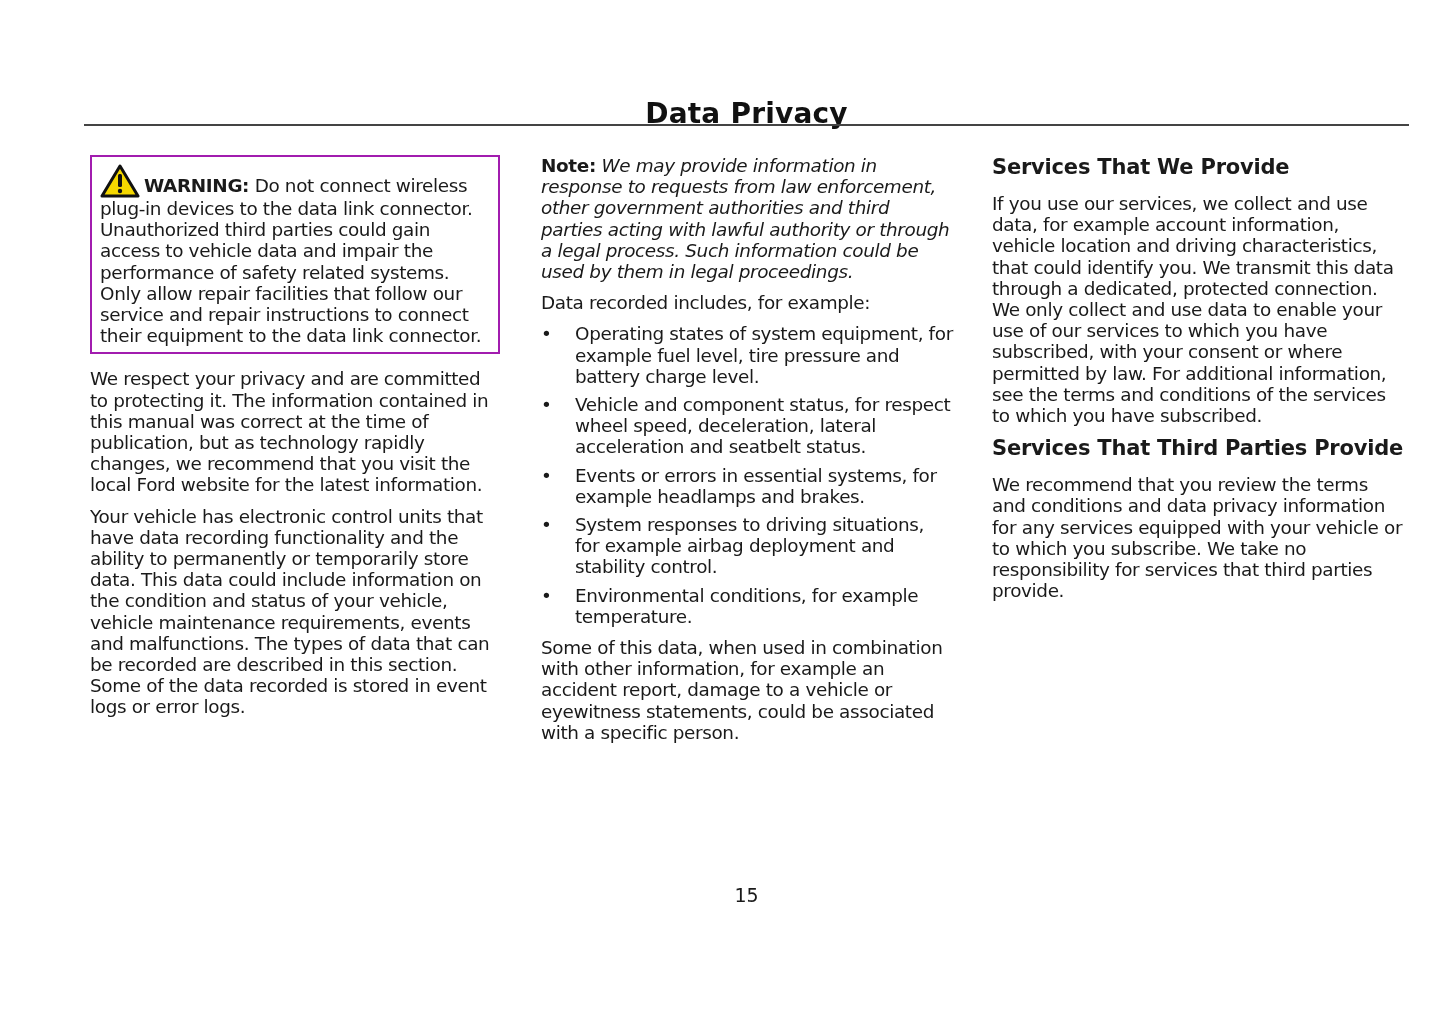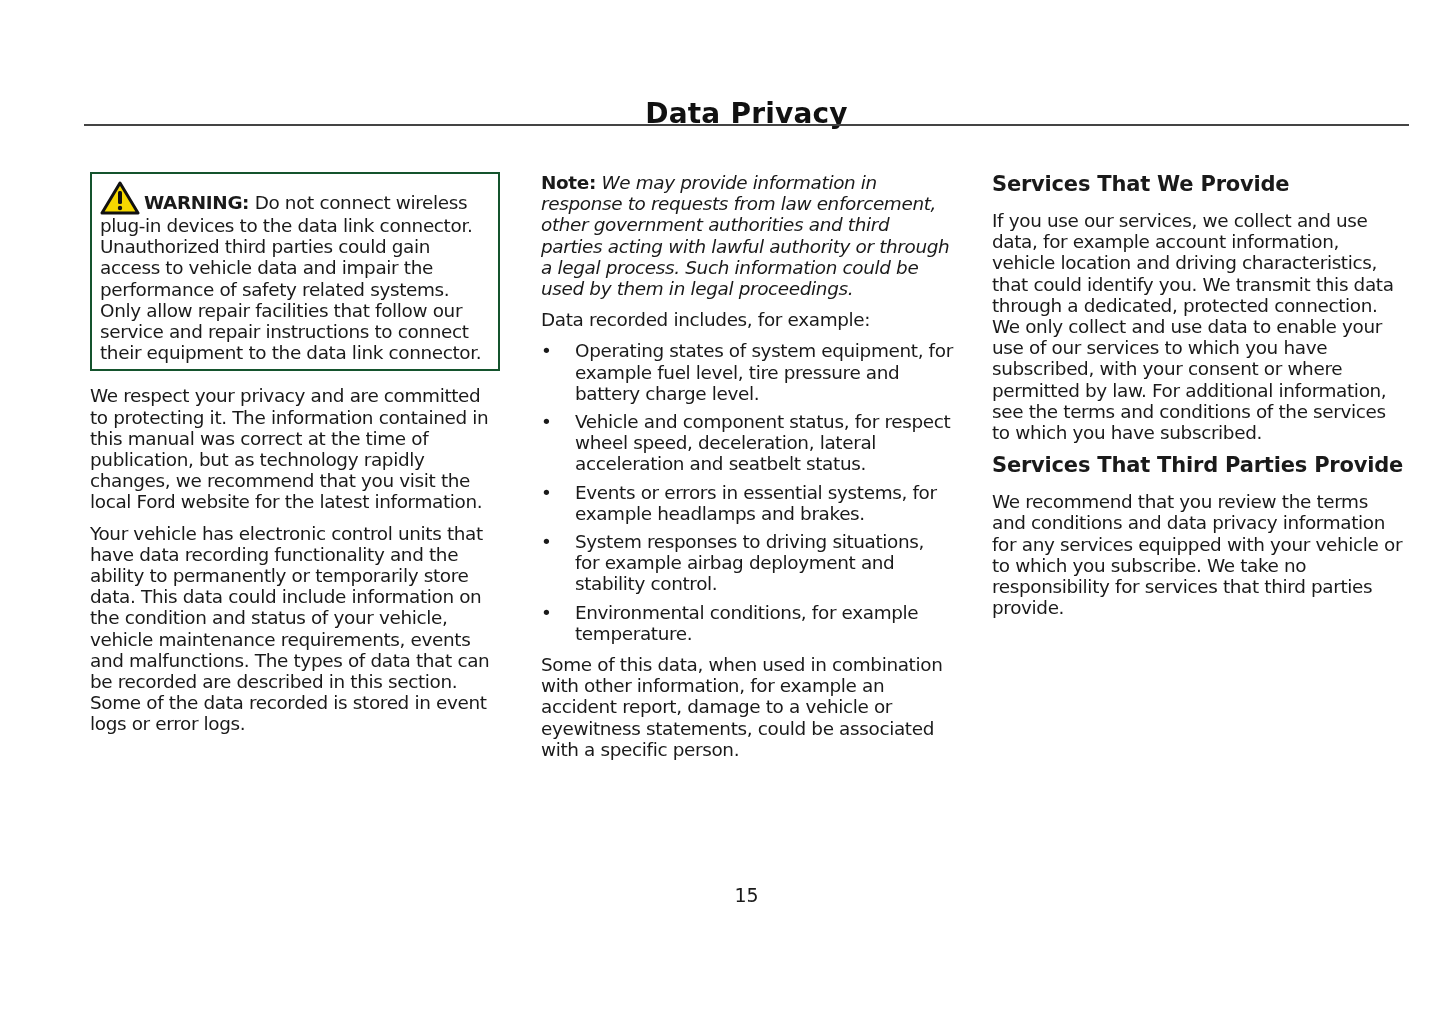--- a/index.html
+++ b/index.html
@@ -8,26 +8,26 @@
       font-family: "DejaVu Sans", sans-serif; color: #1a1a1a;
     }
     .page-title {
       position: absolute; left: 0; width: 1493px; top: 78px;
       text-align: center; font-weight: bold; font-size: 28px; letter-spacing: 0.2px;
       color: #111;
     }
     .title-rule {
       position: absolute; left: 84px; top: 124px; width: 1325px; height: 2px; background: #444;
     }
-    .col { position: absolute; top: 172px; width: 412px; font-size: 18.4px; line-height: 21.2px; letter-spacing: -0.35px; }
+    .col { position: absolute; top: 155px; width: 412px; font-size: 18.4px; line-height: 21.2px; letter-spacing: -0.35px; }
     .col1 { left: 90px; }
     .col2 { left: 541px; }
     .col3 { left: 992px; }
     .warning-box {
-      border: 2px solid #14532d; padding: 7px 8px 6px 8px; margin-bottom: 14px;
+      border: 2px solid #a21caf; padding: 7px 8px 6px 8px; margin-bottom: 14px;
       width: 390px;
     }
     .warn-icon { display: inline-block; width: 40px; height: 34px; vertical-align: -6px; margin-right: 4px; }
     .warn-label { font-weight: bold; }
     p { margin: 0 0 10px 0; }
     .note-label { font-weight: bold; }
     .note-text { font-style: italic; }
     ul.bullets { list-style: none; margin: 0 0 10px 0; padding: 0; }
     ul.bullets li { position: relative; padding-left: 34px; margin-bottom: 7px; }
     ul.bullets li .dot { position: absolute; left: 0; top: 0; }

